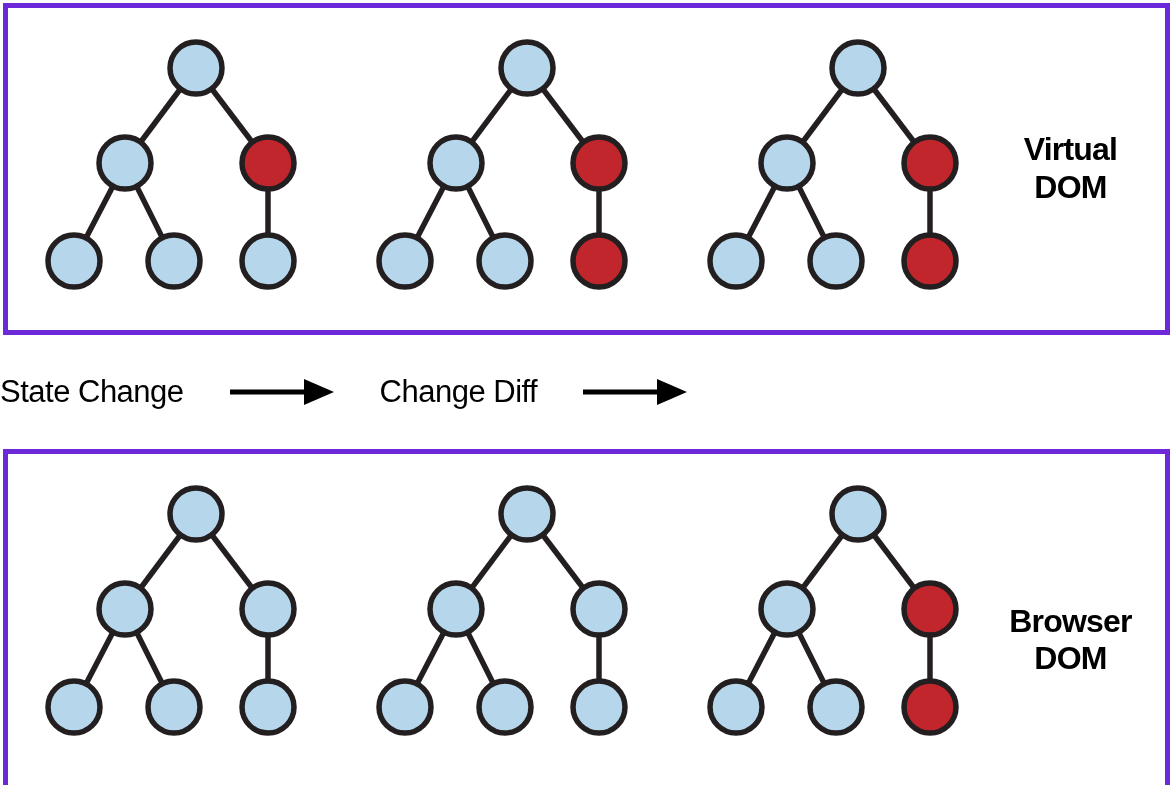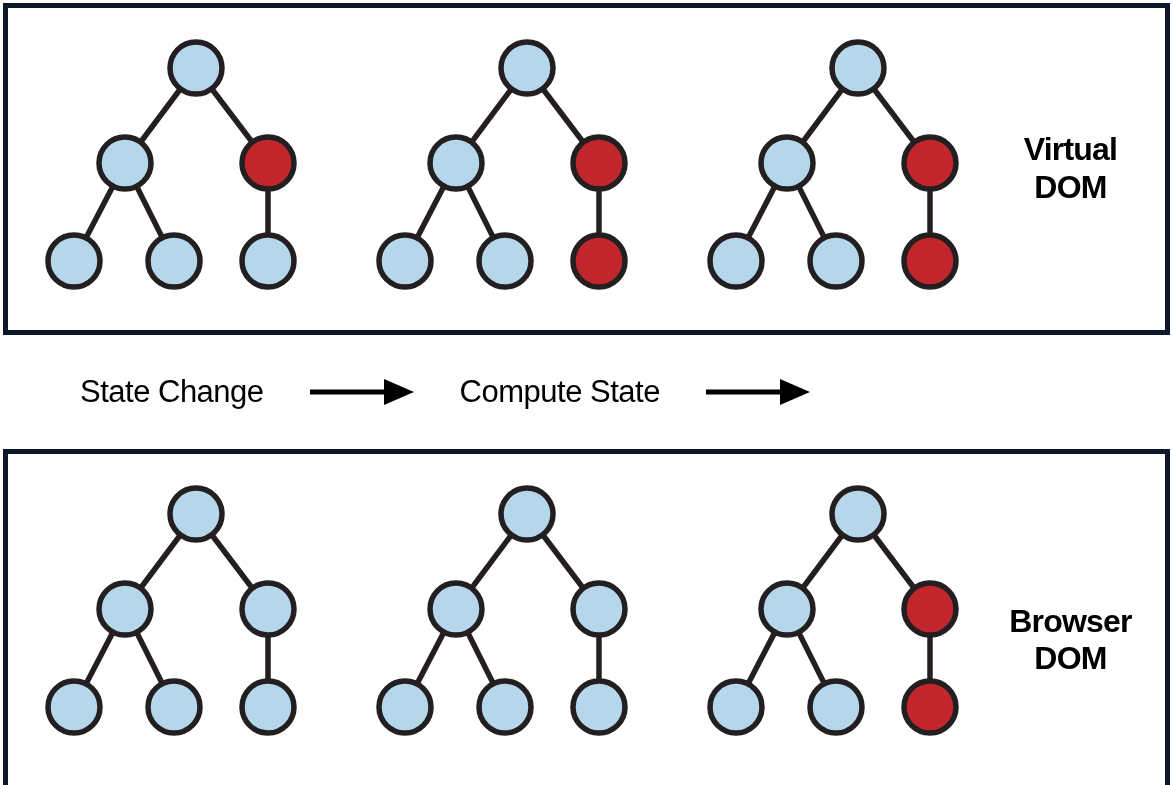--- a/index.html
+++ b/index.html
@@ -14,21 +14,21 @@
     background: #ffffff;
     font-family: "Liberation Sans", sans-serif;
     color: #000000;
     overflow: hidden;
   }
   .dom-box {
     position: absolute;
     left: 3px;
     width: 1167px;
     height: 332px;
-    border: 5px solid #0f172a;
+    border: 5px solid #6d28d9;
     box-sizing: border-box;
     background: #ffffff;
   }
   .dom-box.top    { top: 3px; }
   .dom-box.bottom { top: 449px; height: 383px; }
   .tree-row {
     position: absolute;
     top: 18px;
     left: 28px;
     display: flex;
@@ -48,21 +48,20 @@
     letter-spacing: -0.8px;
   }
   .flow-row {
     position: absolute;
     top: 335px;
     left: 0;
     right: 0;
     height: 114px;
     display: flex;
     align-items: center;
-    padding-left: 80px;
     gap: 44px;
     font-size: 31px;
     letter-spacing: -0.5px;
   }
   .flow-label {
     white-space: nowrap;
   }
   .arrow-icon {
     flex: 0 0 auto;
     display: block;
@@ -120,21 +119,21 @@
       <div>DOM</div>
     </div>
   </div>
 
   <div class="flow-row">
     <span class="flow-label">State Change</span>
     <svg class="arrow-icon" width="108" height="28" viewBox="0 0 108 28">
       <line x1="2" y1="14" x2="80" y2="14" stroke="#000000" stroke-width="5"></line>
       <polygon points="76,1 106,14 76,27" fill="#000000"></polygon>
     </svg>
-    <span class="flow-label">Compute State</span>
+    <span class="flow-label">Change Diff</span>
     <svg class="arrow-icon" width="108" height="28" viewBox="0 0 108 28">
       <line x1="2" y1="14" x2="80" y2="14" stroke="#000000" stroke-width="5"></line>
       <polygon points="76,1 106,14 76,27" fill="#000000"></polygon>
     </svg>
   </div>
 
   <div class="dom-box bottom">
     <div class="tree-row">
         <svg width="320" height="290" viewBox="0 0 320 290">
           <line x1="160" y1="42" x2="89" y2="137" stroke="#231F20" stroke-width="5.5"></line>

